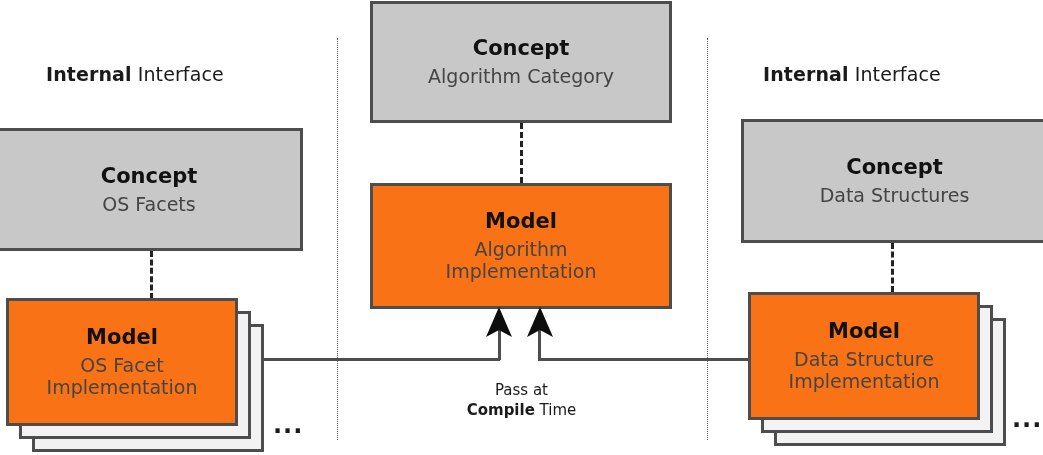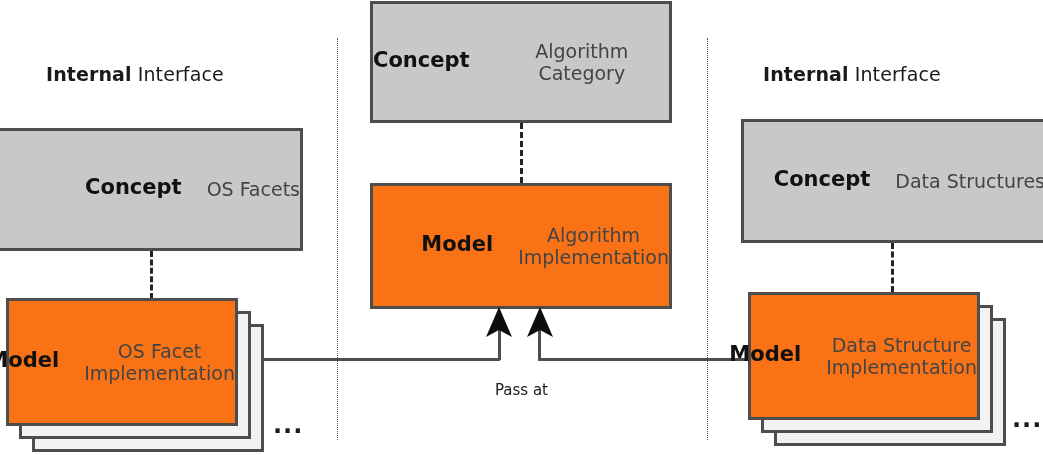--- a/index.html
+++ b/index.html
@@ -36,26 +36,25 @@
     width: 0px;
     border-left: 1px dotted #5a5a5a;
   }
 
   
   .node {
     position: absolute;
     box-sizing: border-box;
     border: 3px solid #4d4d4d;
     display: flex;
-    flex-direction: row;
+    flex-direction: column;
     align-items: center;
-    justify-content: flex-end;
+    justify-content: center;
     text-align: center;
     line-height: 1.18;
-    gap: 25px;
   }
   .node.concept {
     background: #c8c8c8;
   }
   .node.model {
     background: #f97316;
   }
   .node .title {
     font-size: 21px;
     font-weight: 700;
@@ -182,20 +181,21 @@
   <div class="line-h" style="left:538px; top:358px; width:212px;"></div>
 
   <div class="line-v" style="left:538px; top:330px; height:30px;"></div>
 
   <svg class="arrow" style="left:525px; top:307px;" width="30" height="30" viewBox="0 0 30 30">
     <polygon points="15,0 28,30 15,23 2,30" fill="#0d0d0d"></polygon>
   </svg>
 
   <div class="pass-label" style="left:399px; top:380px; width:245px;">
     <div>Pass at</div>
+    <div><span class="b">Compile</span><span class="n"> Time</span></div>
   </div>
 
   <div class="node concept" style="left:741px; top:119px; width:307px; height:124px;">
     <div class="title">Concept</div>
     <div class="subtitle">Data Structures</div>
   </div>
 
   <div class="dashed-v" style="left:891px; top:243px; height:49px;"></div>
 
   <div class="ghost" style="left:774px; top:318px; width:232px; height:128px;"></div>

